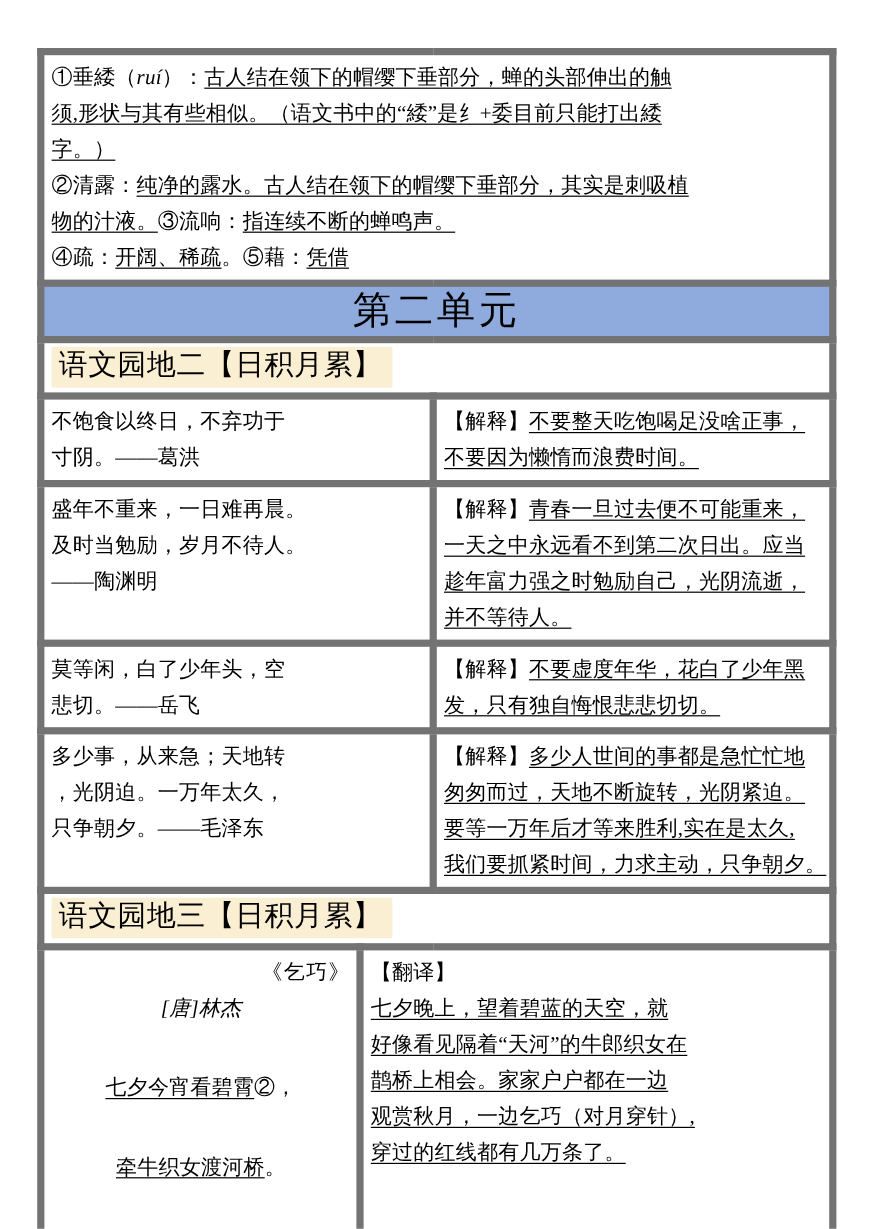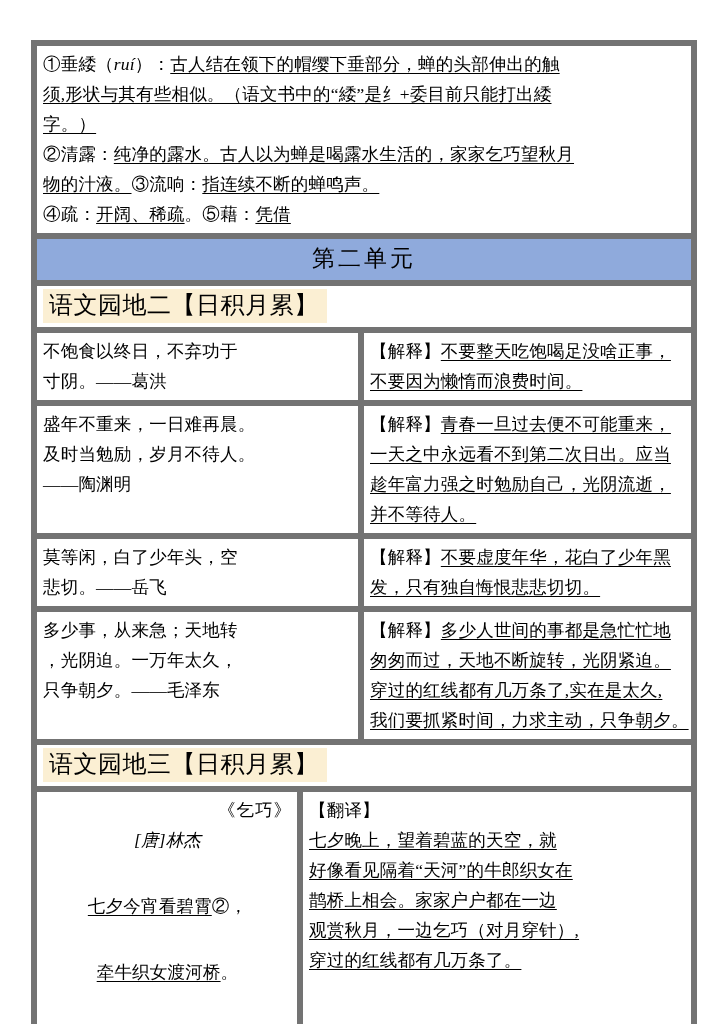--- a/index.html
+++ b/index.html
@@ -58,21 +58,21 @@
 
   .ital {
     font-style: italic;
     font-family: "Liberation Serif", "DejaVu Serif", serif;
   }
 
   
   .unit-banner td {
     background: #8FAADC;
     text-align: center;
-    font-size: 23px;
+    font-size: 32px;
     line-height: 37px;
     padding: 1px 0 3px 0;
     letter-spacing: 3px;
   }
 
   
   .garden-cell {
     padding: 0;
   }
   .garden-tag {
@@ -141,21 +141,21 @@
       <col style="width:61px">
       <col style="width:333px">
     </colgroup>
     <tbody>
 
       <tr>
         <td class="notes-cell" colspan="3">
           <div class="note-line"><span>①垂緌（</span><span class="ital">ruí</span><span>）：</span><span class="u">古人结在领下的帽缨下垂部分，蝉的头部伸出的触</span></div>
           <div class="note-line"><span class="u">须,形状与其有些相似。（语文书中的“緌”是纟+委目前只能打出緌</span></div>
           <div class="note-line"><span class="u">字。）</span></div>
-          <div class="note-line"><span>②清露：</span><span class="u">纯净的露水。古人以为蝉是喝露水生活的，家家乞巧望秋月</span></div>
+          <div class="note-line"><span>②清露：</span><span class="u">纯净的露水。古人结在领下的帽缨下垂部分，其实是刺吸植</span></div>
           <div class="note-line"><span class="u">物的汁液。</span><span>③流响：</span><span class="u">指连续不断的蝉鸣声。</span></div>
           <div class="note-line"><span>④疏：</span><span class="u">开阔、稀疏</span><span>。</span><span>⑤藉：</span><span class="u">凭借</span></div>
         </td>
       </tr>
 
       <tr class="unit-banner">
         <td colspan="3">第二单元</td>
       </tr>
 
       <tr>
@@ -206,21 +206,21 @@
         <td class="maxim-left" colspan="2">
           <div class="inner">
             <span class="ln">多少事，从来急；天地转</span>
             <span class="ln">，光阴迫。一万年太久，</span>
             <span class="ln">只争朝夕。——毛泽东</span>
           </div>
         </td>
         <td class="maxim-right">
           <span class="ln"><span>【解释】</span><span class="u">多少人世间的事都是急忙忙地</span></span>
           <span class="ln"><span class="u">匆匆而过，天地不断旋转，光阴紧迫。</span></span>
-          <span class="ln"><span class="u">穿过的红线都有几万条了,实在是太久,</span></span>
+          <span class="ln"><span class="u">要等一万年后才等来胜利,实在是太久,</span></span>
           <span class="ln"><span class="u">我们要抓紧时间，力求主动，只争朝夕。</span></span>
         </td>
       </tr>
 
 
       <tr>
         <td class="garden-cell" colspan="3">
           <span class="garden-tag">语文园地三【日积月累】</span>
         </td>
       </tr>

